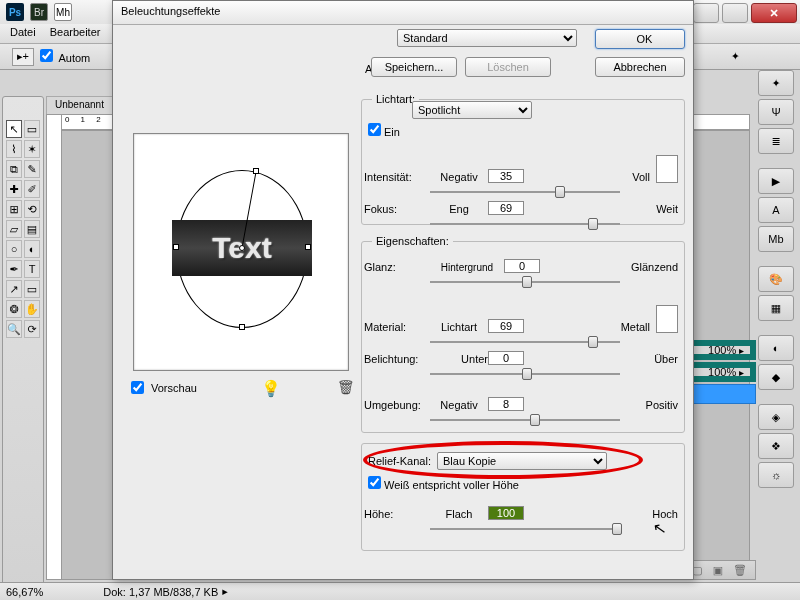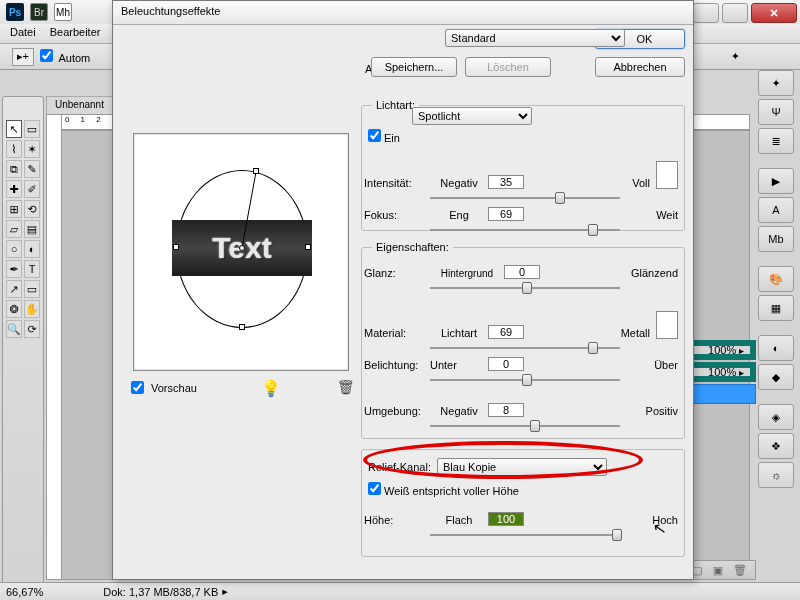--- a/index.html
+++ b/index.html
@@ -49,21 +49,21 @@
 .bulb-icon { position:absolute; top:354px; left:148px; font-size:16px; color:#888;}
 .trash-icon { position:absolute; top:354px; left:224px; font-size:14px; color:#444;}
 .btn { background:linear-gradient(#fdfdfd,#e3e3e3); border:1px solid #8a8a8a; border-radius:3px; padding:3px 0; text-align:center; font-size:11px;}
 .btn.primary { border-color:#4a7dbb; box-shadow:0 0 2px #5a9de8;padding-left:9px;}
 .btn.disabled { color:#9a9a9a;}
 select { background:linear-gradient(#fdfdfd,#e3e3e3); border:1px solid #8a8a8a; border-radius:2px; font-size:11px; padding:1px;}
 input[type=text] { border:1px solid #888; padding:0 3px; font-size:11px; text-align:center; background:#fff;}
 input[type=checkbox] { margin-right:3px;}
 .field { position:absolute; display:flex; align-items:center;margin-top:32px;}
 .label { font-size:11px;}
-fieldset { border:1px solid #bbb; border-radius:3px; padding:8px 10px 12px 10px; margin-top:8px;}
+fieldset { border:1px solid #bbb; border-radius:3px; padding:8px 10px 12px 10px; margin-top:2px;}
 legend { font-size:11px; padding:0 4px;}
 .slider-track { position:relative; grid-column:2 / span 4; height:14px; margin-top:2px;}
 .track-line { position:absolute; top:6px; left:0; right:0; height:2px; background:#999;}
 .thumb { position:absolute; top:1px; width:10px; height:12px; background:linear-gradient(#f6f6f6,#ccc); border:1px solid #666; border-radius:2px;}
 .swatch { width:22px; height:30px; border:1px solid #888; background:#fff;}
 .red-oval { position:absolute; border:4px solid #e00000; border-radius:50%; pointer-events:none;}
 .cursor-img { position:absolute; font-size:16px; color:#000; transform:rotate(-10deg);}
 
 
 .ellipse { position:absolute; border:1px solid #000; border-radius:50%;}
@@ -192,21 +192,21 @@
   <div class="dlg-body">
 
     <div style="position:absolute; top:4px; right:8px; width:90px;">
       <div class="btn primary">OK</div>
       <div class="btn" style="margin-top:8px">Abbrechen</div>
     </div>
 
     <div class="field" style="top:6px; left:252px;">
       <span class="label">Art:</span>
     </div>
-    <select style="position:absolute; top:4px; left:284px; width:180px;margin-left:48px;">
+    <select style="position:absolute; top:4px; left:284px; width:180px;">
       <option>Standard</option>
     </select>
     <div class="btn" style="position:absolute; top:32px; left:258px; width:86px;">Speichern...</div>
     <div class="btn disabled" style="position:absolute; top:32px; left:352px; width:86px;">Löschen</div>
 
     <div class="preview-box">
       <div class="preview-content">
         <div class="ellipse" style="top:36px;left:42px;width:132px;height:158px;"></div>
         <div class="text-block" style="top:86px;left:38px;width:140px;height:56px;">
           <span class="text-glyph">Text</span>
@@ -291,21 +291,21 @@
         </div>
         <div class="slider-track" style="width:190px;margin-left:66px;">
           <div class="track-line"></div>
             <div class="thumb" style="left:158px;"></div>
         </div>
       </div>
 
       <div style="position:absolute;top:104px;left:2px;right:6px;">
         <div style="display:flex;align-items:flex-end;">
           <span class="label" style="width:66px">Belichtung:</span>
-          <span class="label" style="width:58px;text-align:left">Unter</span>
+          <span class="label" style="width:58px;text-align:right">Unter</span>
           <input type="text" style="width: 36px;" value="0">
           <span style="flex:1"></span>
           <span class="label">Über</span>
         </div>
         <div class="slider-track" style="width:190px;margin-left:66px;">
           <div class="track-line"></div>
             <div class="thumb" style="left:92px;"></div>
         </div>
       </div>
 

